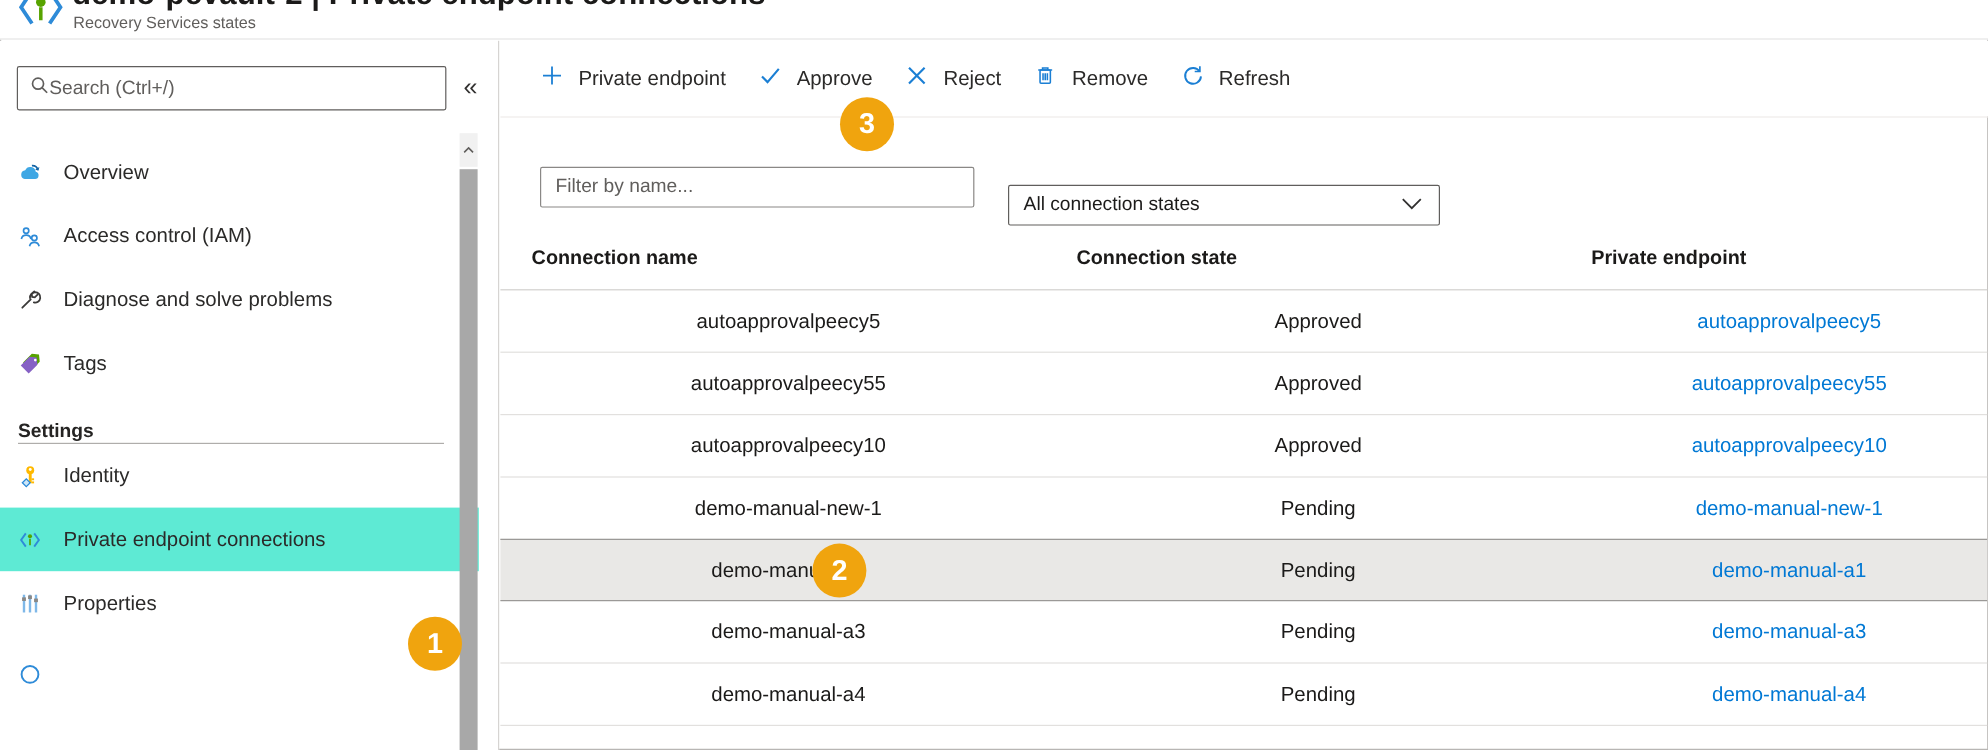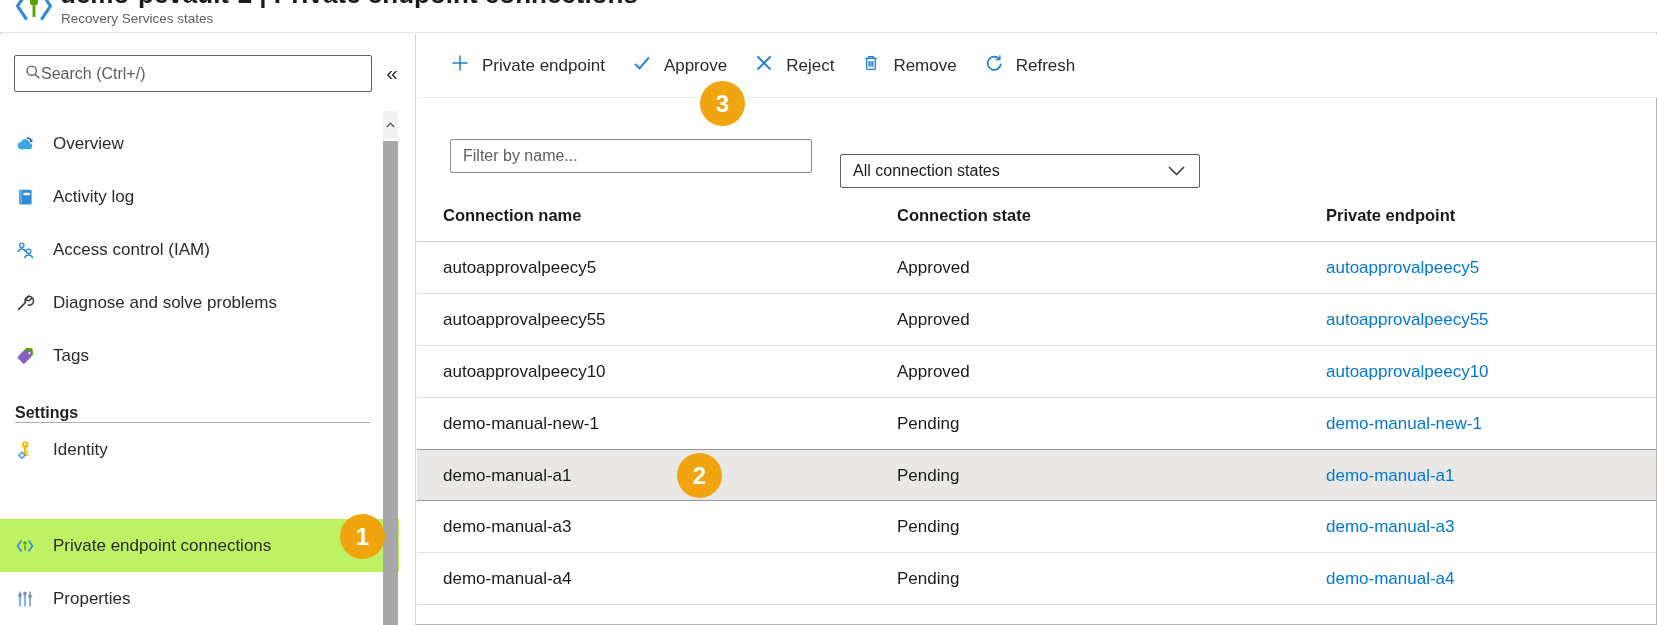--- a/index.html
+++ b/index.html
@@ -22,21 +22,21 @@
     position:absolute; left:14px; top:21px; width:358px; height:37px;
     border:1px solid #605e5c; border-radius:2px; background:#fff;
     display:flex; align-items:center; padding:0 10px;
   }
   #search-box input { border:none; outline:none; font-size:16px; width:290px; font-family:"Liberation Sans",sans-serif; color:#323130; }
   #search-box input::placeholder { color:#605e5c; opacity:1; }
   #collapse-btn { position:absolute; left:379px; top:26px; width:26px; height:28px; font-size:21px; color:#323130; text-align:center; line-height:26px; cursor:pointer; }
 
   #nav { position:absolute; left:0; top:83px; width:416px; }
   .nav-item { position:relative; width:399px; height:53px; display:flex; align-items:center; gap:18px; padding-left:15px; font-size:17px; color:#2b2a29; cursor:pointer; }
-  .nav-item.selected { background:#bef264;margin-top:43px; }
+  .nav-item.selected { background:#5eead4; }
   .nav-icon { width:20px; height:20px; flex:0 0 20px; }
   #settings-header { padding:14px 0 0 15px; height:40px; line-height:34px; font-size:16px; font-weight:700; color:#252423; }
   #settings-divider { margin-left:15px; width:355px; border:none; border-top:1px solid #afadab; }
 
   
   #side-scrollbar { position:absolute; left:383px; top:77px; width:15px; height:514px; z-index:4; }
   #scroll-up { width:15px; height:28px; background:#f1f1f1; display:flex; align-items:center; justify-content:center; cursor:pointer; }
   #scroll-thumb { margin-top:2px; width:15px; height:484px; background:#a8a8a8; cursor:pointer; }
 
   
@@ -56,21 +56,21 @@
     border:1px solid #605e5c; border-radius:2px; background:#fff;
     display:flex; align-items:center; justify-content:space-between;
     padding:0 14px 0 12px; font-size:16px; color:#1b1a19; cursor:pointer;
   }
 
   
   #conn-table { position:absolute; left:417px; top:190px; width:1239px; }
   .t-grid { display:grid; grid-template-columns:454px 429px 1fr; }
   #t-header { height:52px; border-bottom:1px solid #d2d0ce; }
   #t-header .cell { font-weight:700; font-size:16.5px; color:#1b1a19; }
-  .t-row { height:52px; border-bottom:1px solid #e2e0de; cursor:pointer; }
+  .t-row { height:52px; border-bottom:1px solid #e2e0de; cursor:pointer;text-align:center; }
   .t-row.hl { background:#e9e8e6; border-top:1px solid #9b9997; border-bottom:1px solid #9b9997; margin-top:-1px; }
   .cell { line-height:51px; padding-left:26px; font-size:17px; color:#1b1a19; white-space:nowrap; overflow:hidden; }
   .cell.link a { color:#0078d4; text-decoration:none; }
 
   
   .callout {
     position:absolute; width:45px; height:45px; border-radius:50%;
     background:#f0a40e; color:#fff; font-size:24px; font-weight:700;
     display:flex; align-items:center; justify-content:center; z-index:9;
   }
@@ -114,30 +114,20 @@
           <svg width="20" height="20" viewBox="0 0 20 20">
             <path d="M5.6 15.2 h8.6 a3.1 3.1 0 0 0 .6-6.1 A4.6 4.6 0 0 0 6 7.9 a3.7 3.7 0 0 0-.4 7.3z" fill="#3fa7e4"></path>
             <path d="M11.6 4.1 a4.9 4.9 0 0 1 5 3.4" stroke="#1464a5" stroke-width="1.5" fill="none"></path>
             <path d="M17.8 5.2 l-0.8 3 -2.7 -1z" fill="#1464a5"></path>
           </svg>
         </span>
         <span>Overview</span>
       </div>
       <div class="nav-item">
         <span class="nav-icon">
-          <svg width="20" height="20" viewBox="0 0 20 20">
-            <rect x="4" y="2.8" width="12.6" height="14.6" rx="1.4" fill="#2e8bd8"></rect>
-            <rect x="4" y="2.8" width="3.2" height="14.6" rx="1.4" fill="#5aaae8"></rect>
-            <rect x="8.4" y="5.8" width="6.4" height="2.4" rx="0.4" fill="#fff"></rect>
-          </svg>
-        </span>
-        <span>Activity log</span>
-      </div>
-      <div class="nav-item">
-        <span class="nav-icon">
           <svg width="20" height="20" viewBox="0 0 20 20" fill="none" stroke="#2e8bd8" stroke-width="1.4">
             <circle cx="6.8" cy="5.3" r="2.2"></circle>
               <path d="M2.8 12.2 a4.1 4.1 0 0 1 8 0"></path>
             <circle cx="13.6" cy="11.3" r="2.2"></circle>
               <path d="M9.6 18.2 a4.1 4.1 0 0 1 8 0"></path>
           </svg>
         </span>
         <span>Access control (IAM)</span>
       </div>
       <div class="nav-item">

